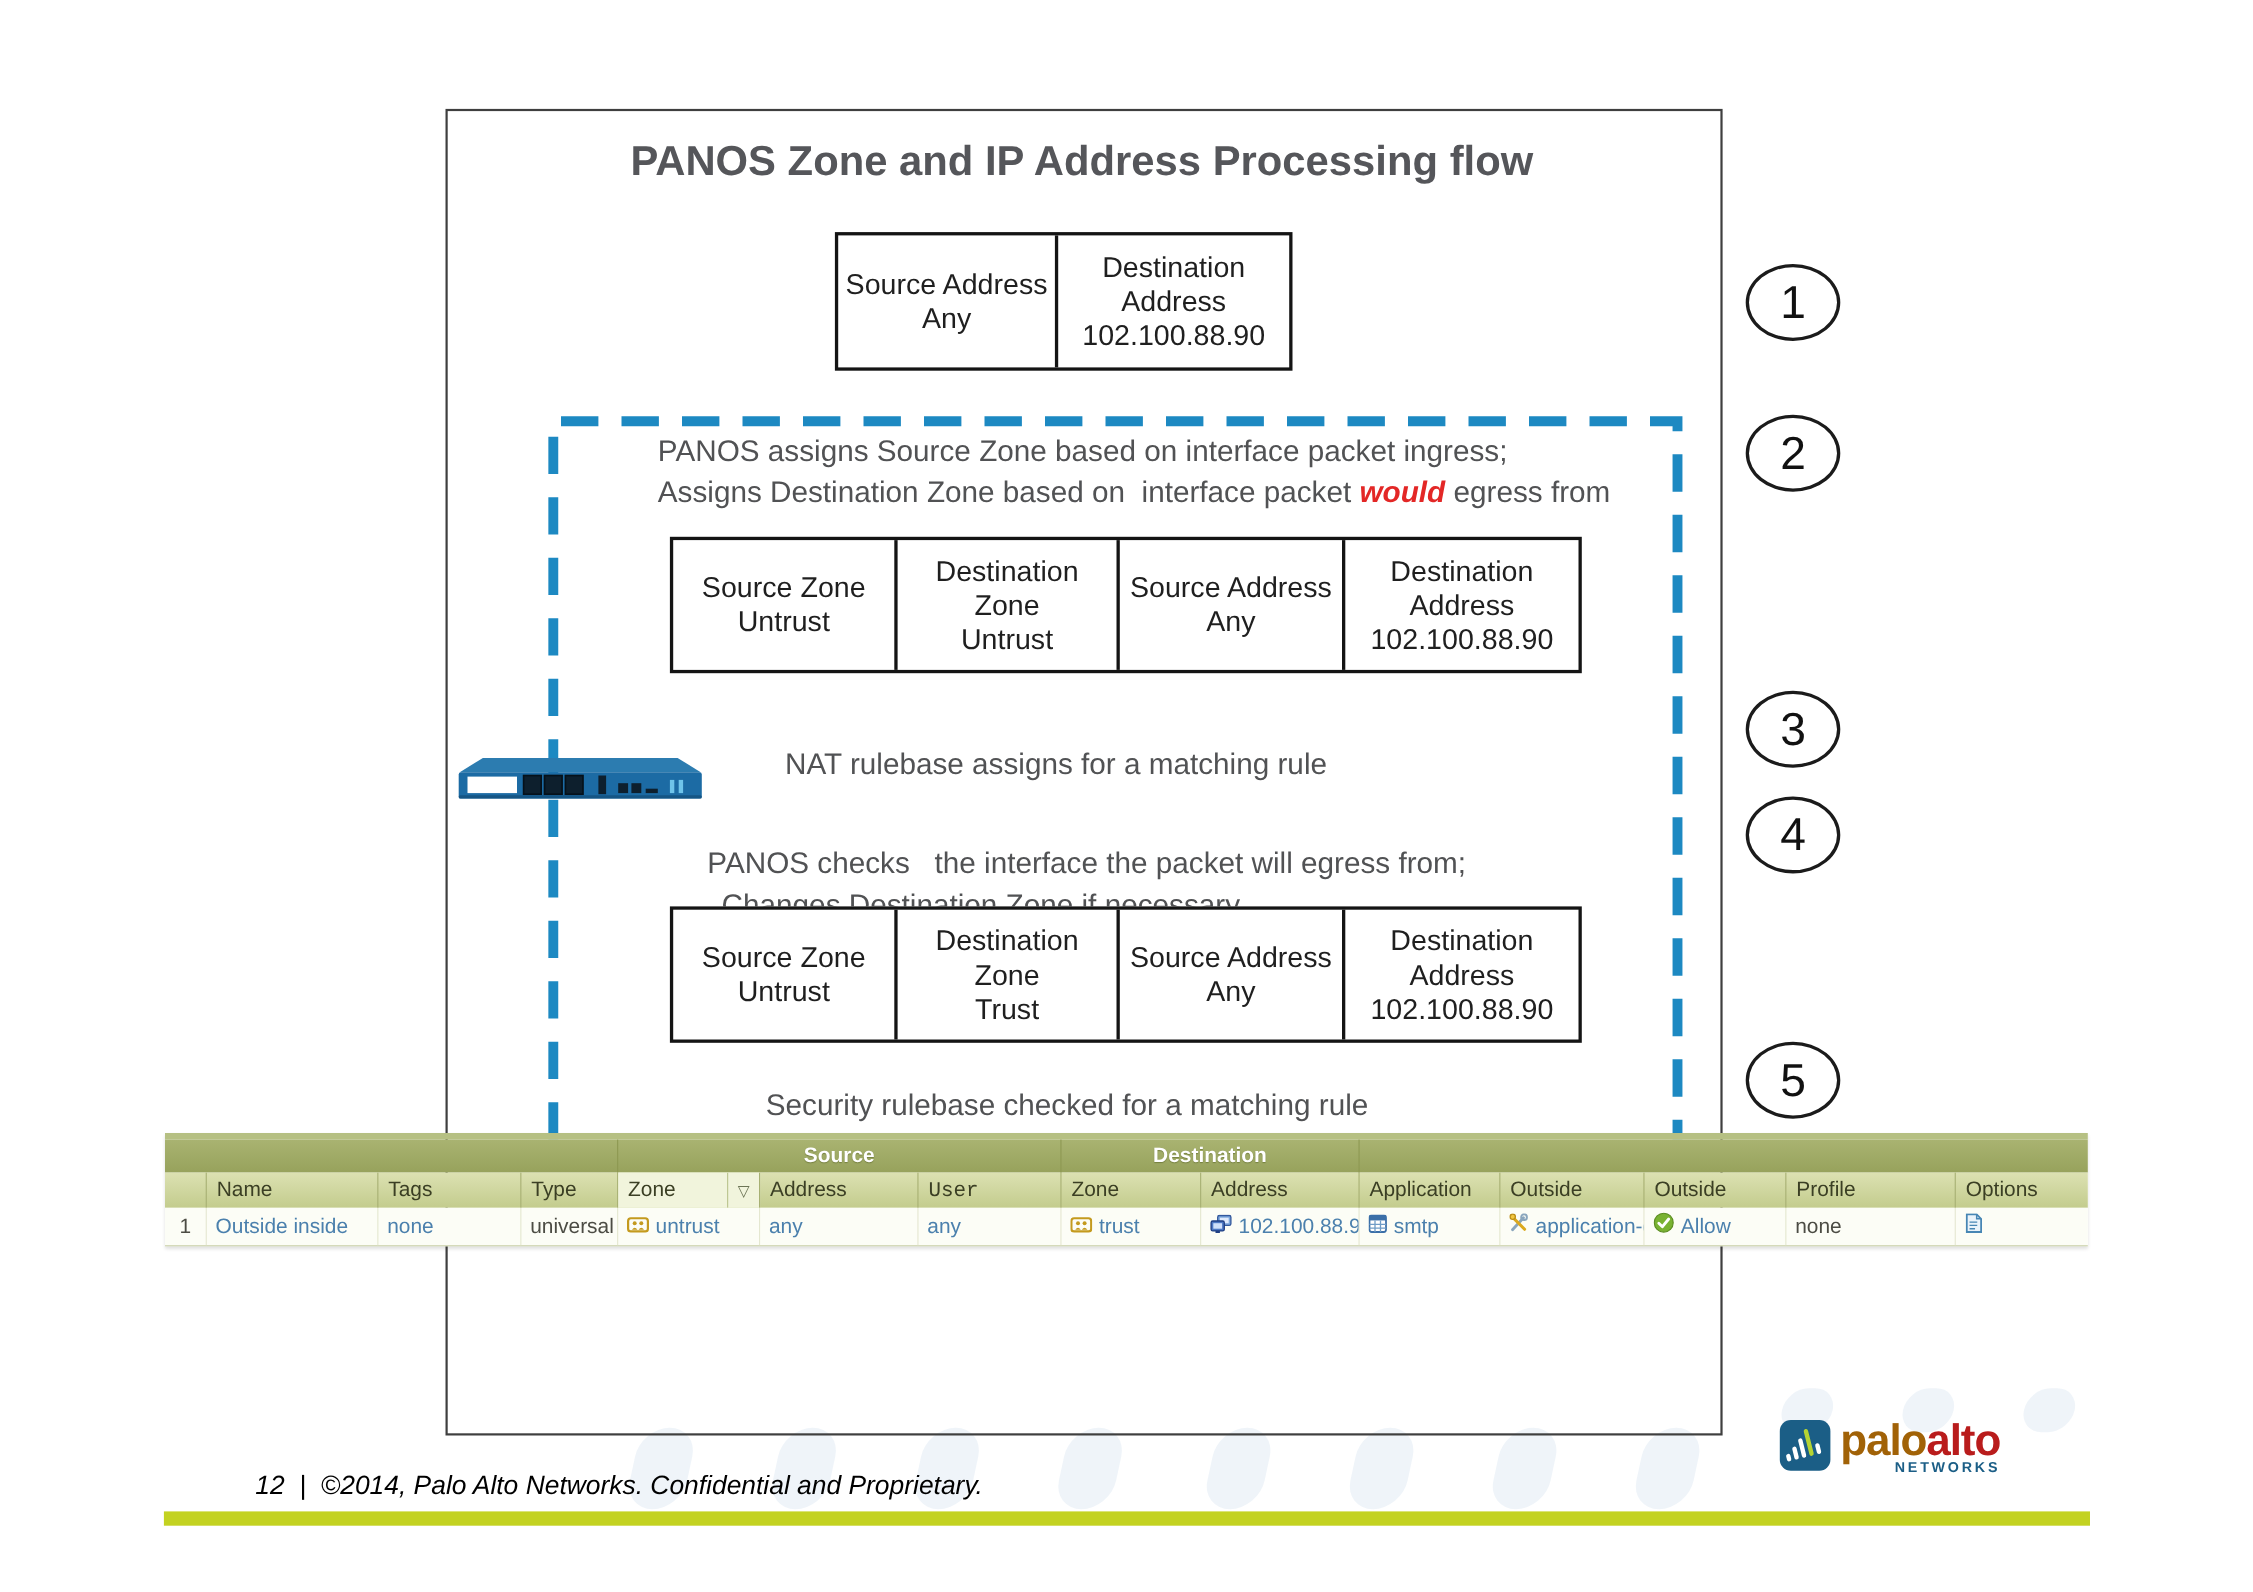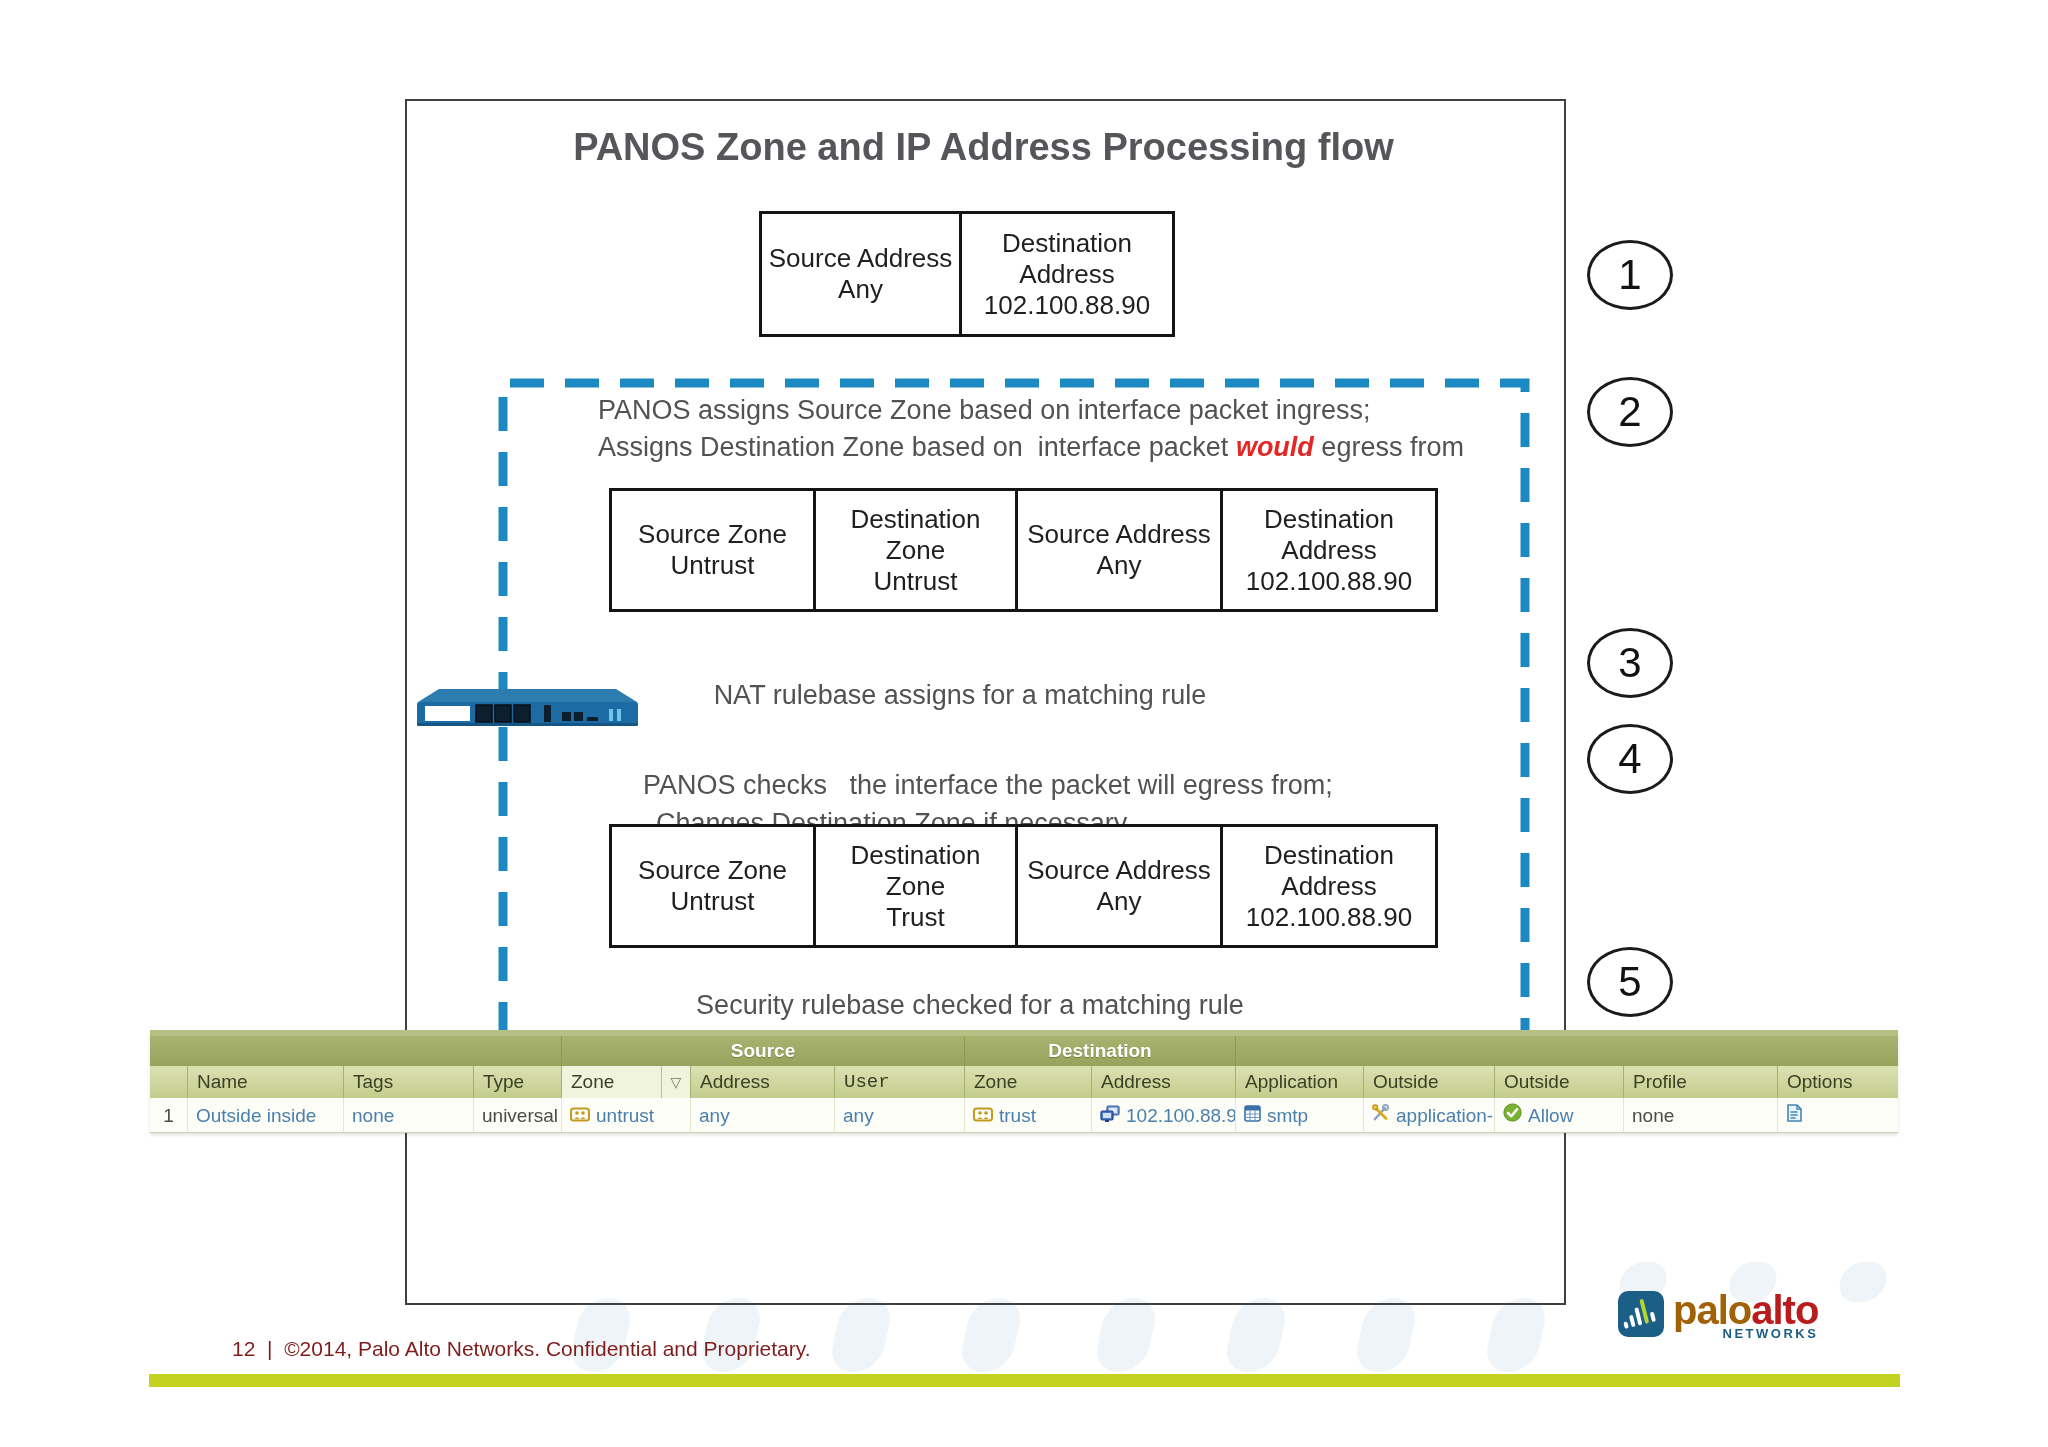--- a/index.html
+++ b/index.html
@@ -35,21 +35,21 @@
   .pt-head .hcell.sel .hlabel{flex:1;}
   .filter-tri{width:28px;border-left:1px solid #b9c28b;display:flex;align-items:center;justify-content:center;
               color:#6d7556;font-size:14px;line-height:32px;cursor:pointer;}
   .pt-row{height:34px;display:flex;background:#fcfdf6;border-bottom:1px solid #cbd2ab;}
   .pt-row .rcell{box-sizing:border-box;border-right:1px solid #e4e7d0;font-size:19px;line-height:33px;
                  padding-left:8px;overflow:hidden;white-space:nowrap;display:flex;align-items:center;}
   .lnk{color:#4b80ad;}
   .muted{color:#4c4c44;}
   .icon{display:inline-block;margin-right:6px;flex:none;}
   
-  .footer{left:232px;top:1337px;font-size:21px;color:#7f1d1d;z-index:2;}
+  .footer{left:232px;top:1337px;font-size:24px;color:#000000;z-index:2;font-style:italic;}
   .green-bar{left:149px;top:1374px;width:1751px;height:13px;background:#c3d221;z-index:2;}
   .logo{left:1618px;top:1291px;z-index:2;display:flex;align-items:flex-start;}
   .logo-mark{width:46px;height:46px;background:#1b5e86;border-radius:10px;position:relative;overflow:hidden;flex:none;}
   .logo-bars{position:absolute;left:7px;bottom:8px;display:flex;align-items:flex-end;transform:rotate(-14deg);transform-origin:left bottom;}
   .logo-bars i{display:block;width:4px;margin-right:3px;background:#fff;border-radius:2px;}
   .logo-text{margin-left:9px;line-height:38px;font-weight:bold;font-size:40px;letter-spacing:-1px;}
   .logo-palo{color:#a16207;}
   .logo-alto{color:#b91c1c;}
   .logo-net{display:block;text-align:right;font-size:13px;letter-spacing:2.5px;color:#1b5e86;line-height:13px;margin-top:-2px;font-weight:bold;}
 </style>

